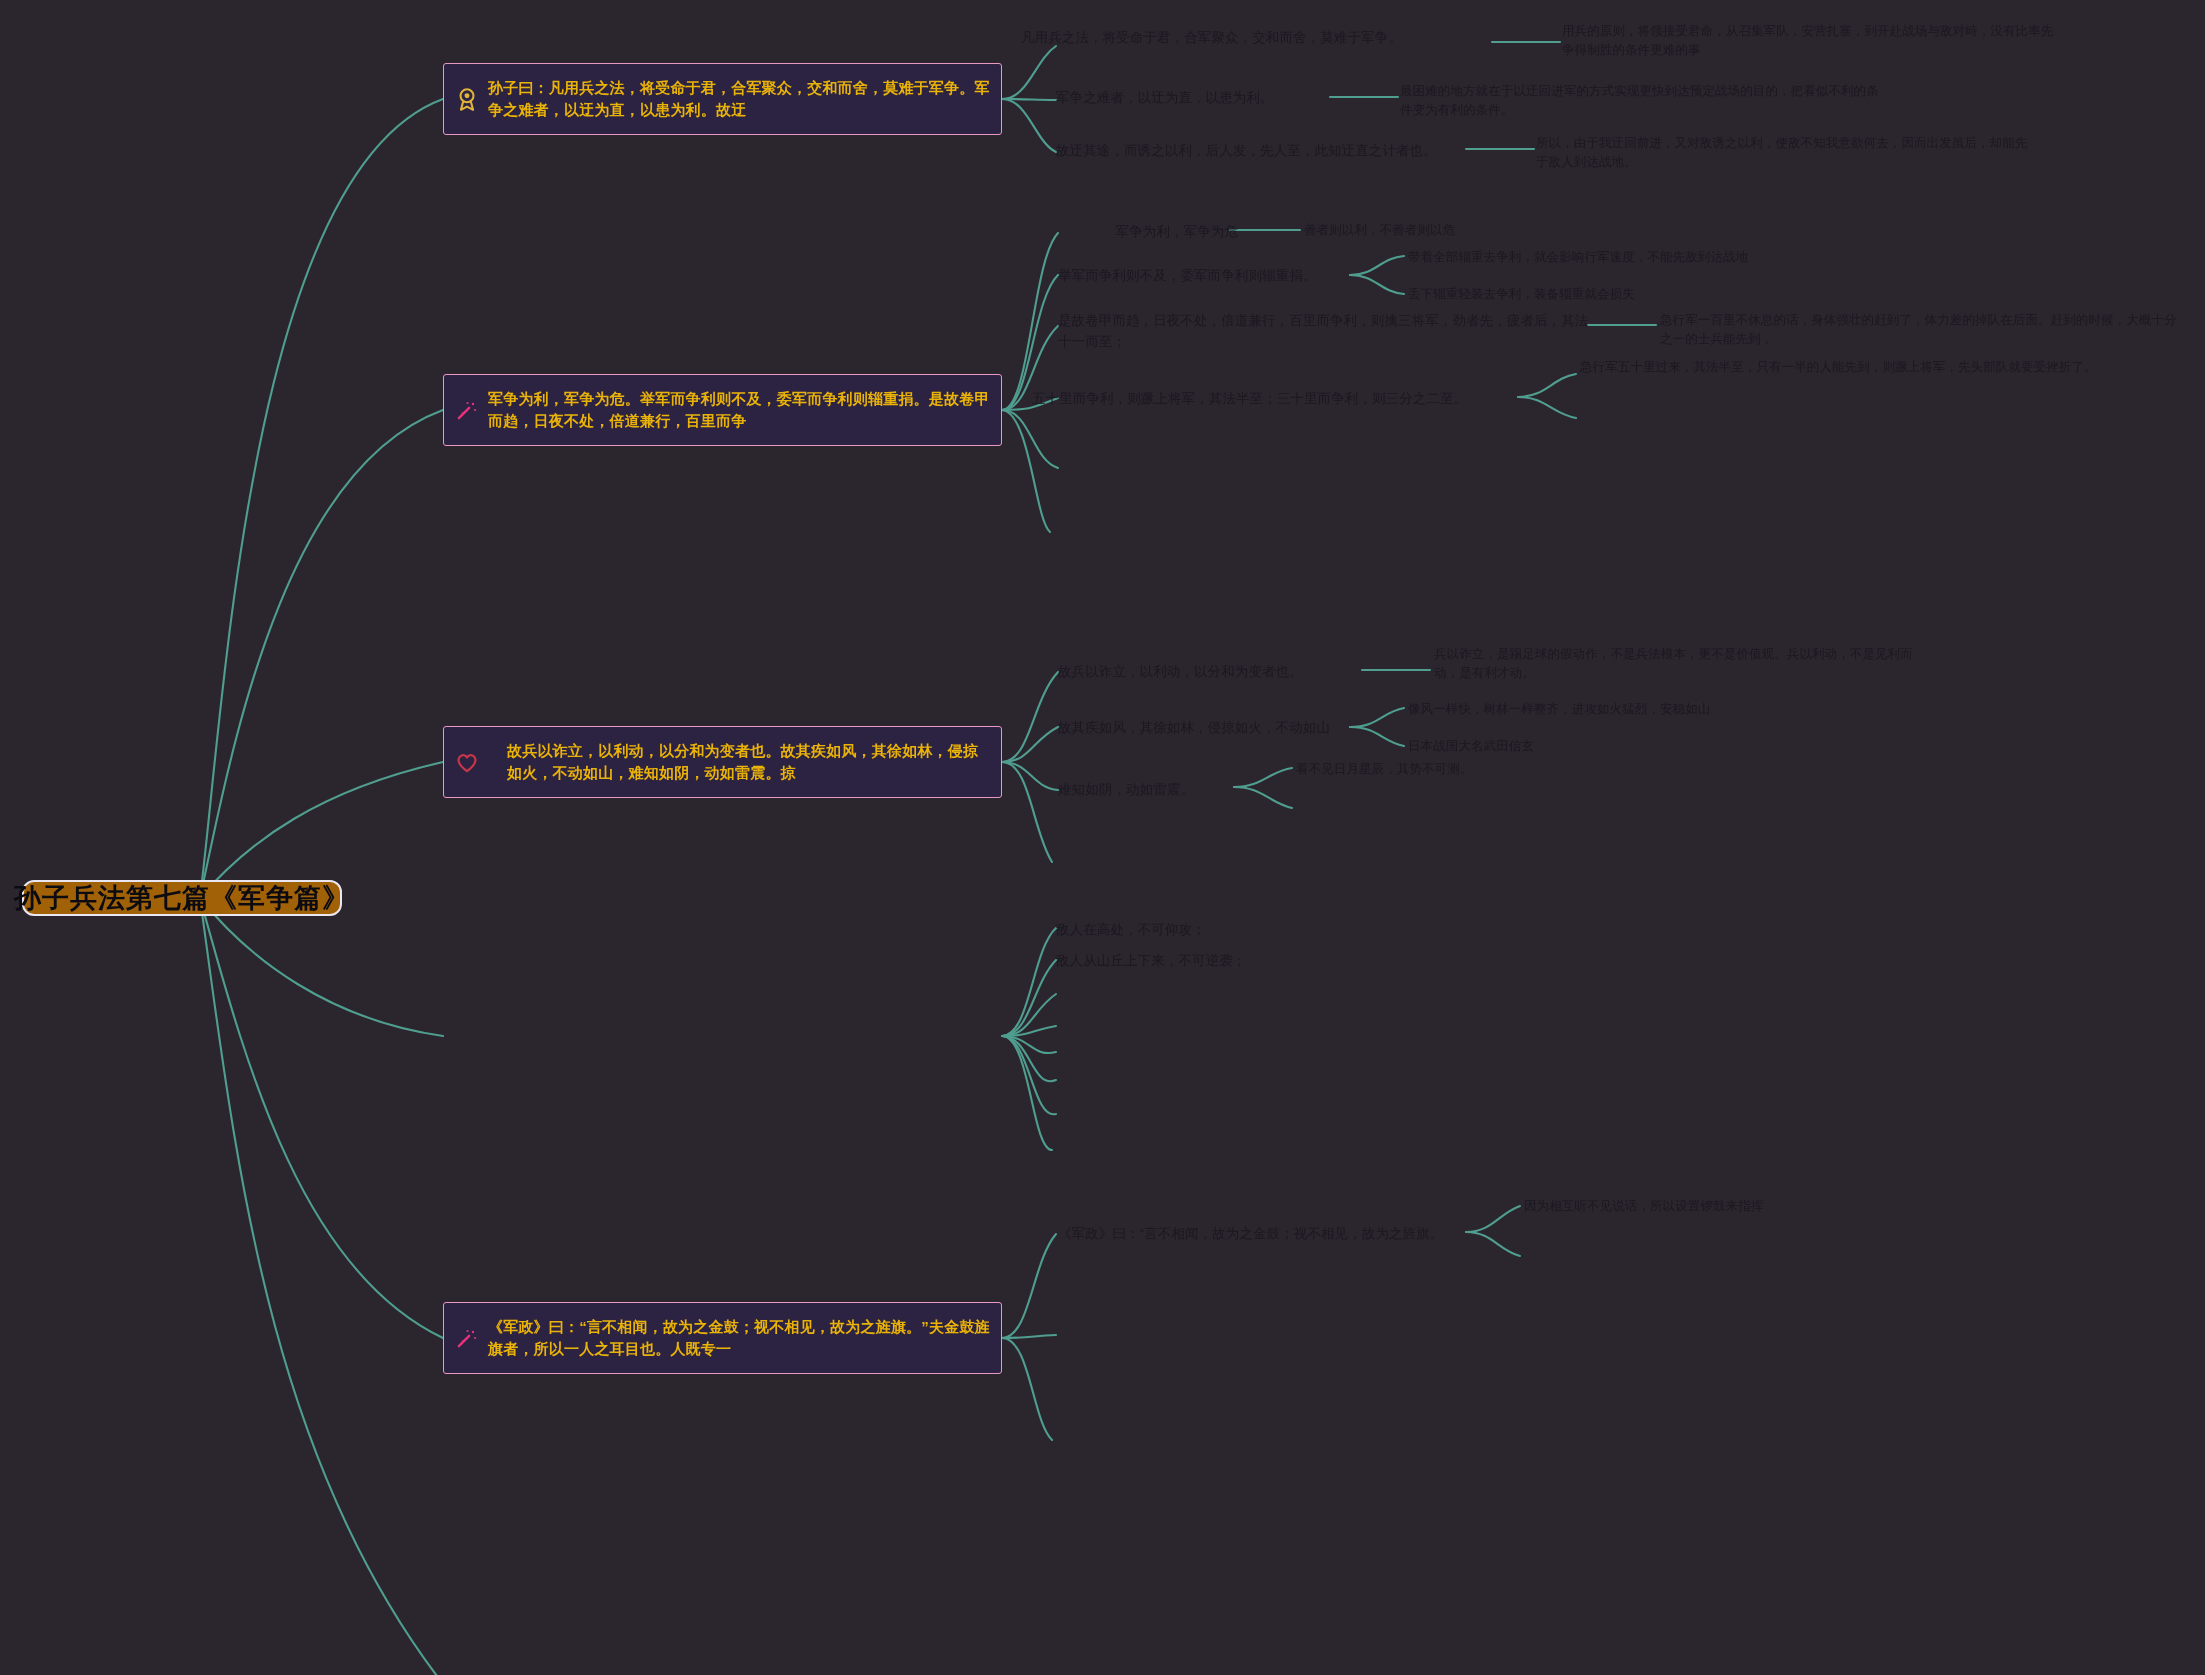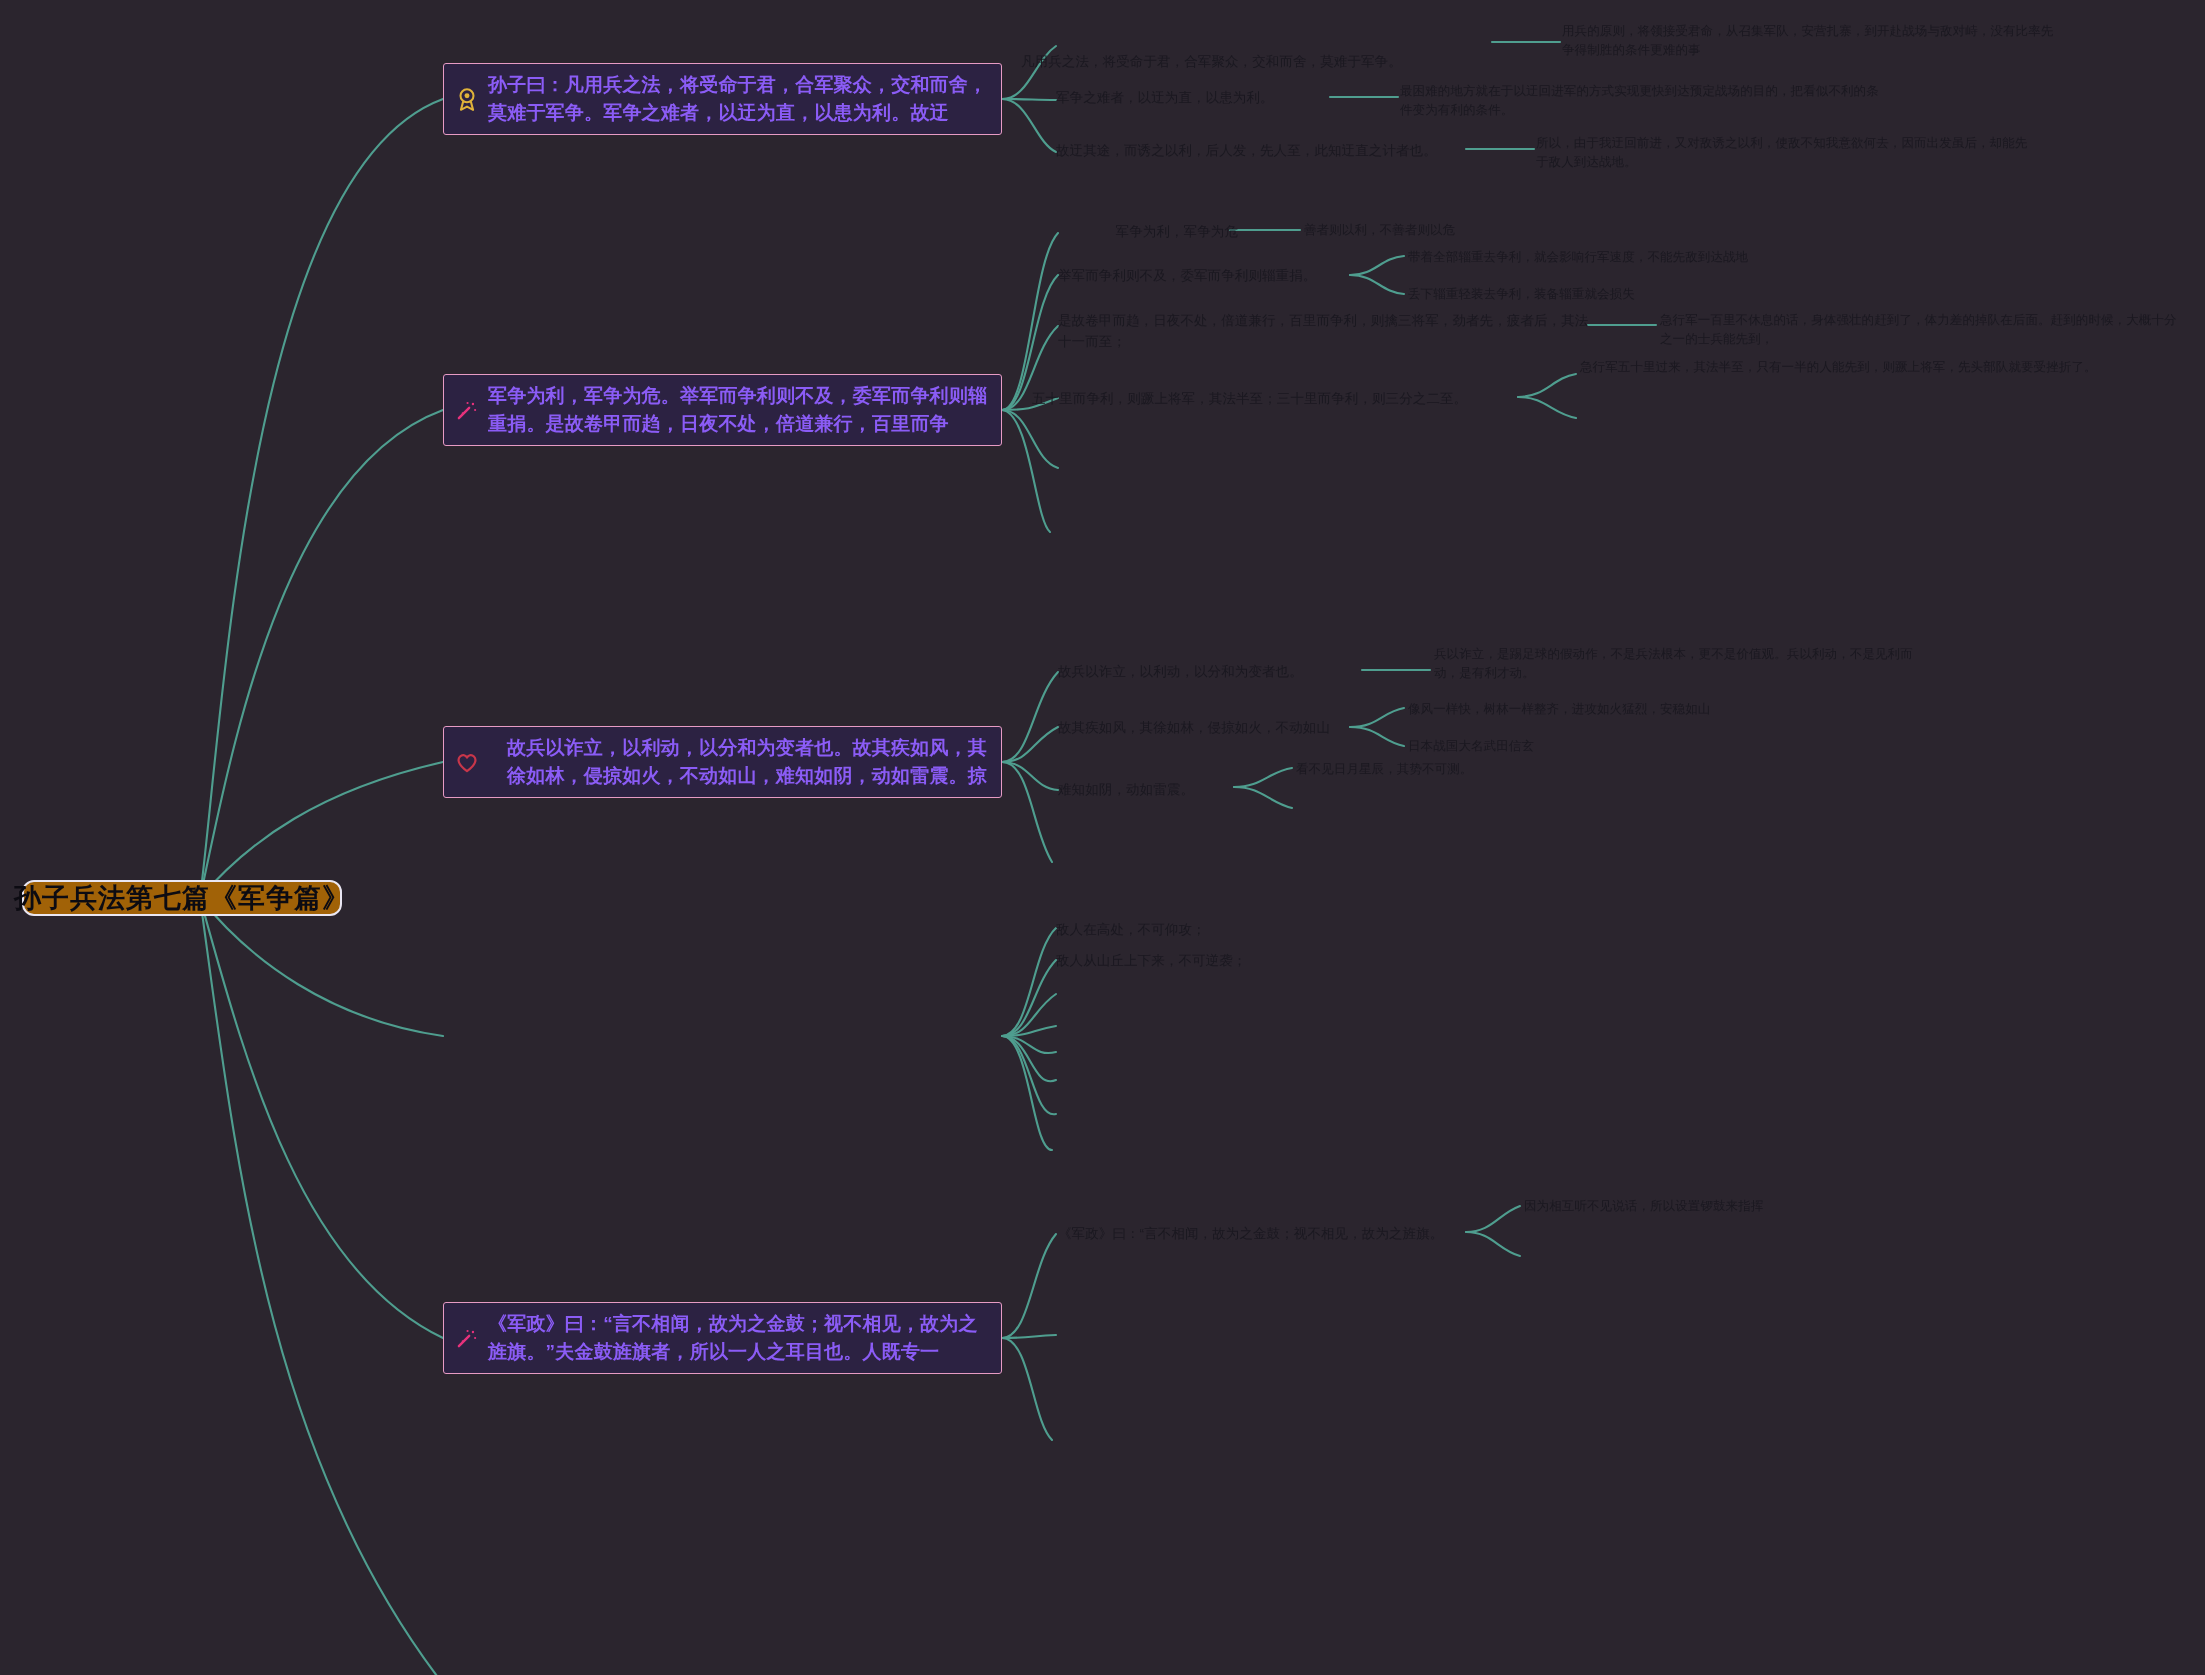--- a/index.html
+++ b/index.html
@@ -33,22 +33,22 @@
     border-radius:3px;
     display:flex;align-items:center;
     padding:6px 10px 6px 8px;
   }
   .branch-ico{
     flex:0 0 auto;width:30px;height:30px;
     display:flex;align-items:center;justify-content:center;
     margin-right:6px;
   }
   .branch-txt{
-    color:#8b5cf6;
-    font-size:19px;
+    color:#eab308;
+    font-size:15px;
     line-height:1.5;
     font-weight:600;
     letter-spacing:.2px;
   }
 
   
   .topic{
     position:absolute;
     color:#1a1820;
     font-size:13.5px;
@@ -141,21 +141,21 @@
     <span class="branch-ico">
       <svg width="26" height="26" viewBox="0 0 24 24" fill="none" stroke="#e0b33a" stroke-width="1.9">
         <circle cx="12" cy="9" r="6"></circle>
           <circle cx="12" cy="9" r="2.3" fill="#e0b33a" stroke="none"></circle>
         <path d="M8.5 14.2 L6.4 22 L12 19 L17.6 22 L15.5 14.2" stroke-linejoin="round"></path>
       </svg>
     </span>
     <span class="branch-txt">孙子曰：凡用兵之法，将受命于君，合军聚众，交和而舍，莫难于军争。军争之难者，以迂为直，以患为利。故迂</span>
   </div>
 
-  <div class="topic" style="left:1021px;top:28px;width:430px;margin-top:24px;">凡用兵之法，将受命于君，合军聚众，交和而舍，莫难于军争。</div>
+  <div class="topic" style="left:1021px;top:28px;width:430px;">凡用兵之法，将受命于君，合军聚众，交和而舍，莫难于军争。</div>
   <div class="note" style="left:1562px;top:22px;width:500px;">用兵的原则，将领接受君命，从召集军队，安营扎寨，到开赴战场与敌对峙，没有比率先争得制胜的条件更难的事</div>
 
   <div class="topic" style="left:1056px;top:88px;width:280px;">军争之难者，以迂为直，以患为利。</div>
   <div class="note" style="left:1400px;top:82px;width:480px;">最困难的地方就在于以迂回进军的方式实现更快到达预定战场的目的，把看似不利的条件变为有利的条件。</div>
 
   <div class="topic" style="left:1056px;top:141px;width:420px;">故迂其途，而诱之以利，后人发，先人至，此知迂直之计者也。</div>
   <div class="note" style="left:1536px;top:134px;width:500px;">所以，由于我迂回前进，又对敌诱之以利，使敌不知我意欲何去，因而出发虽后，却能先于敌人到达战地。</div>
 
   <div class="branch-node" style="left:443px;top:374px;width:559px;height:72px;">
     <span class="branch-ico">

